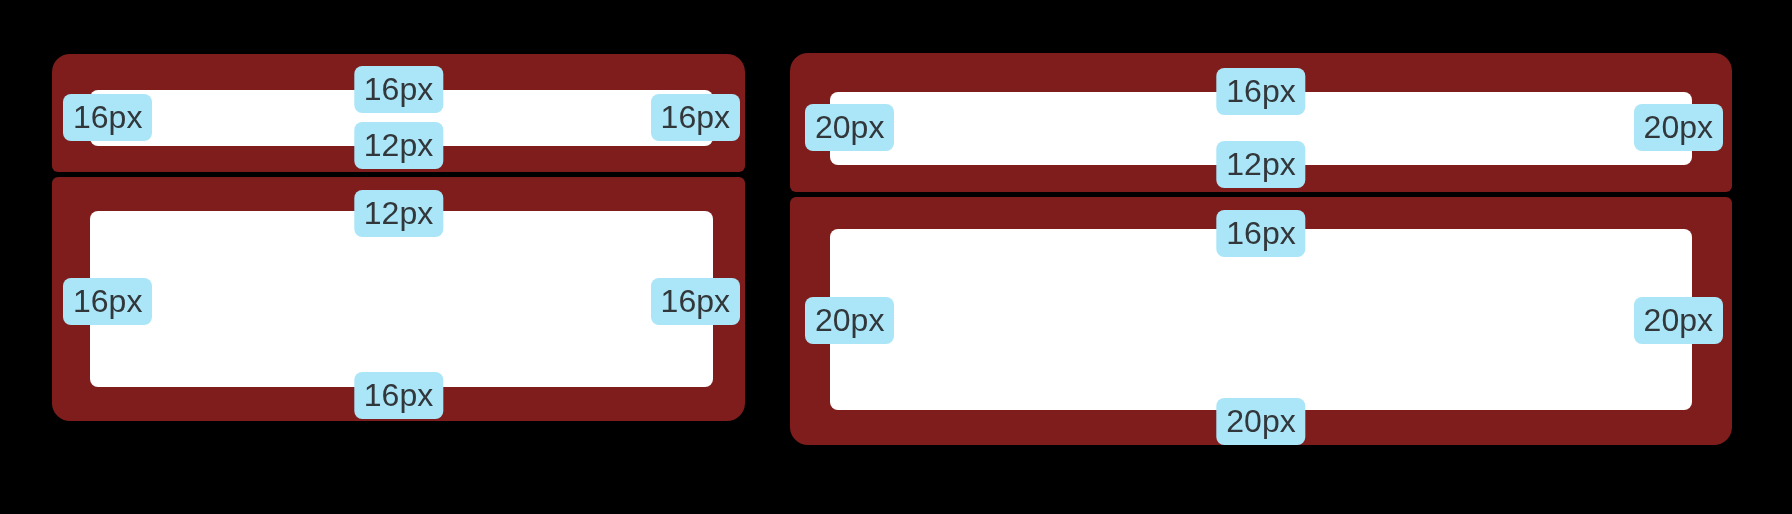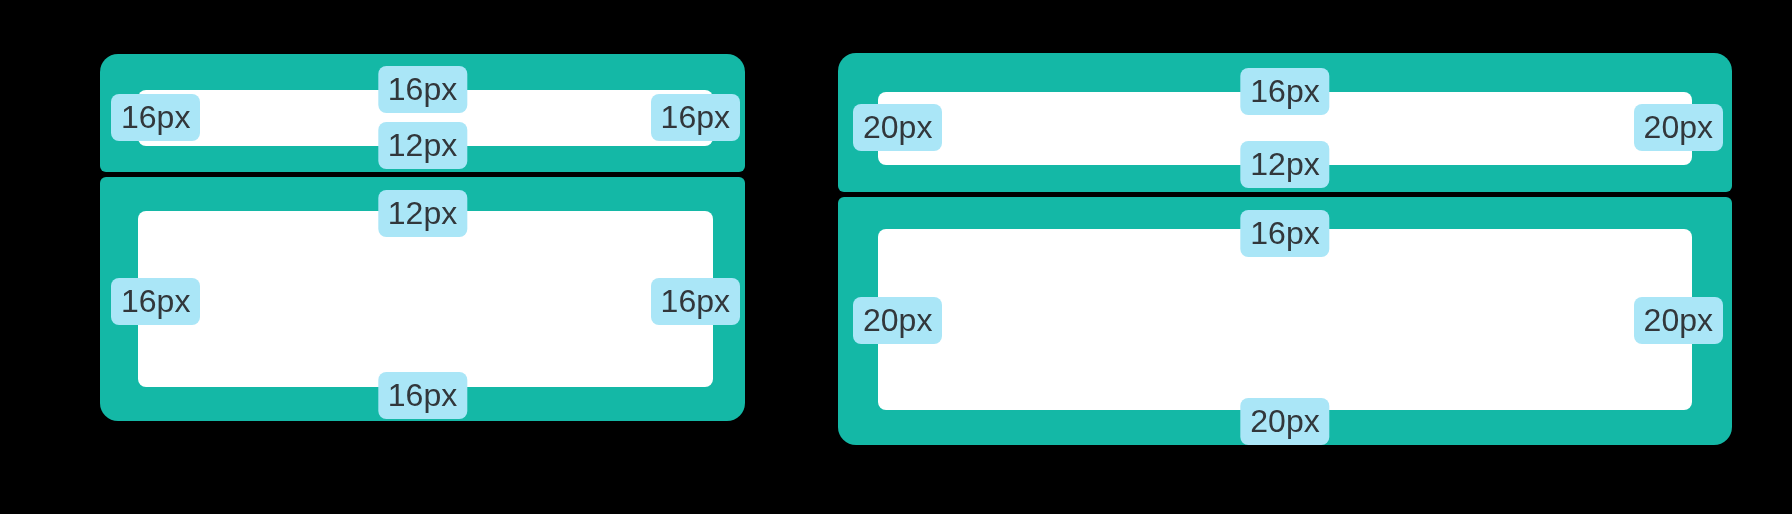--- a/index.html
+++ b/index.html
@@ -7,22 +7,21 @@
     width:1792px;height:514px;
     background:#000000;
     overflow:hidden;
     position:relative;
     font-family:"Liberation Sans","DejaVu Sans",sans-serif;
   }
   .group{position:absolute;}
   .card{
     position:absolute;
     left:0;right:0;
-    background:#14b8a6;
-    margin-left:48px;
+    background:#7f1d1d;
   }
   .card.header{border-radius:18px 18px 6px 6px;}
   .card.body{border-radius:6px 6px 18px 18px;}
   .content{
     position:absolute;
     background:#ffffff;
     border-radius:8px;
   }
   .badge{
     position:absolute;

